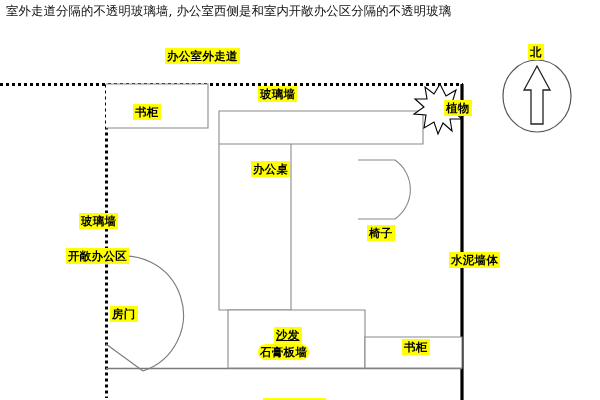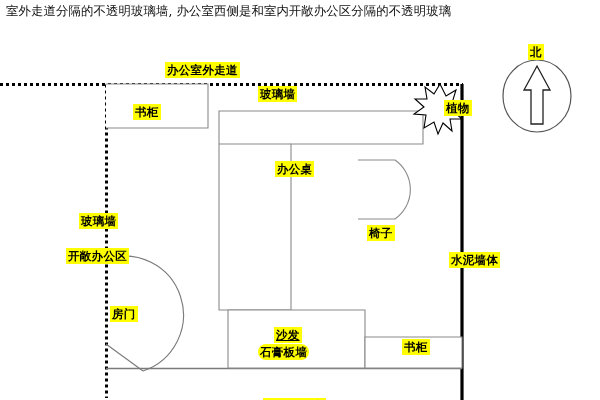--- a/index.html
+++ b/index.html
@@ -99,27 +99,27 @@
 
       <path d="M228,310 L365,310 L365,368 L228,368 Z" fill="#ffffff" stroke="#8a8a8a" stroke-width="1.1"></path>
 
       <path d="M365,337 L462,337 L462,368 L365,368 Z" fill="#ffffff" stroke="#8a8a8a" stroke-width="1.1"></path>
 
       <ellipse cx="537" cy="96" rx="34" ry="36" fill="none" stroke="#555555" stroke-width="1.2"></ellipse>
       <polygon points="537,66 550,90 543,90 543,124 531,124 531,90 524,90" fill="#ffffff" stroke="#222222" stroke-width="1.3" stroke-linejoin="miter"></polygon>
     </svg>
   </div>
 
-  <div class="lbl" style="left:165px; top:62px;">办公室外走道</div>
+  <div class="lbl" style="left:165px; top:48px;">办公室外走道</div>
 
   <div class="lbl" style="left:258px; top:86px;">玻璃墙</div>
 
   <div class="lbl" style="left:133px; top:104px;">书柜</div>
 
-  <div class="lbl" style="left:275px; top:161px;">办公桌</div>
+  <div class="lbl" style="left:251px; top:161px;">办公桌</div>
 
   <div class="lbl" style="left:367px; top:181px;margin-top:44px;">椅子</div>
 
   <div class="lbl" style="left:444px; top:100px;">植物</div>
 
   <div class="lbl" style="left:79px; top:213px;">玻璃墙</div>
 
   <div class="lbl" style="left:26px; top:248px;margin-left:40px;">开敞办公区</div>
 
   <div class="lbl" style="left:110px; top:306px;">房门</div>

